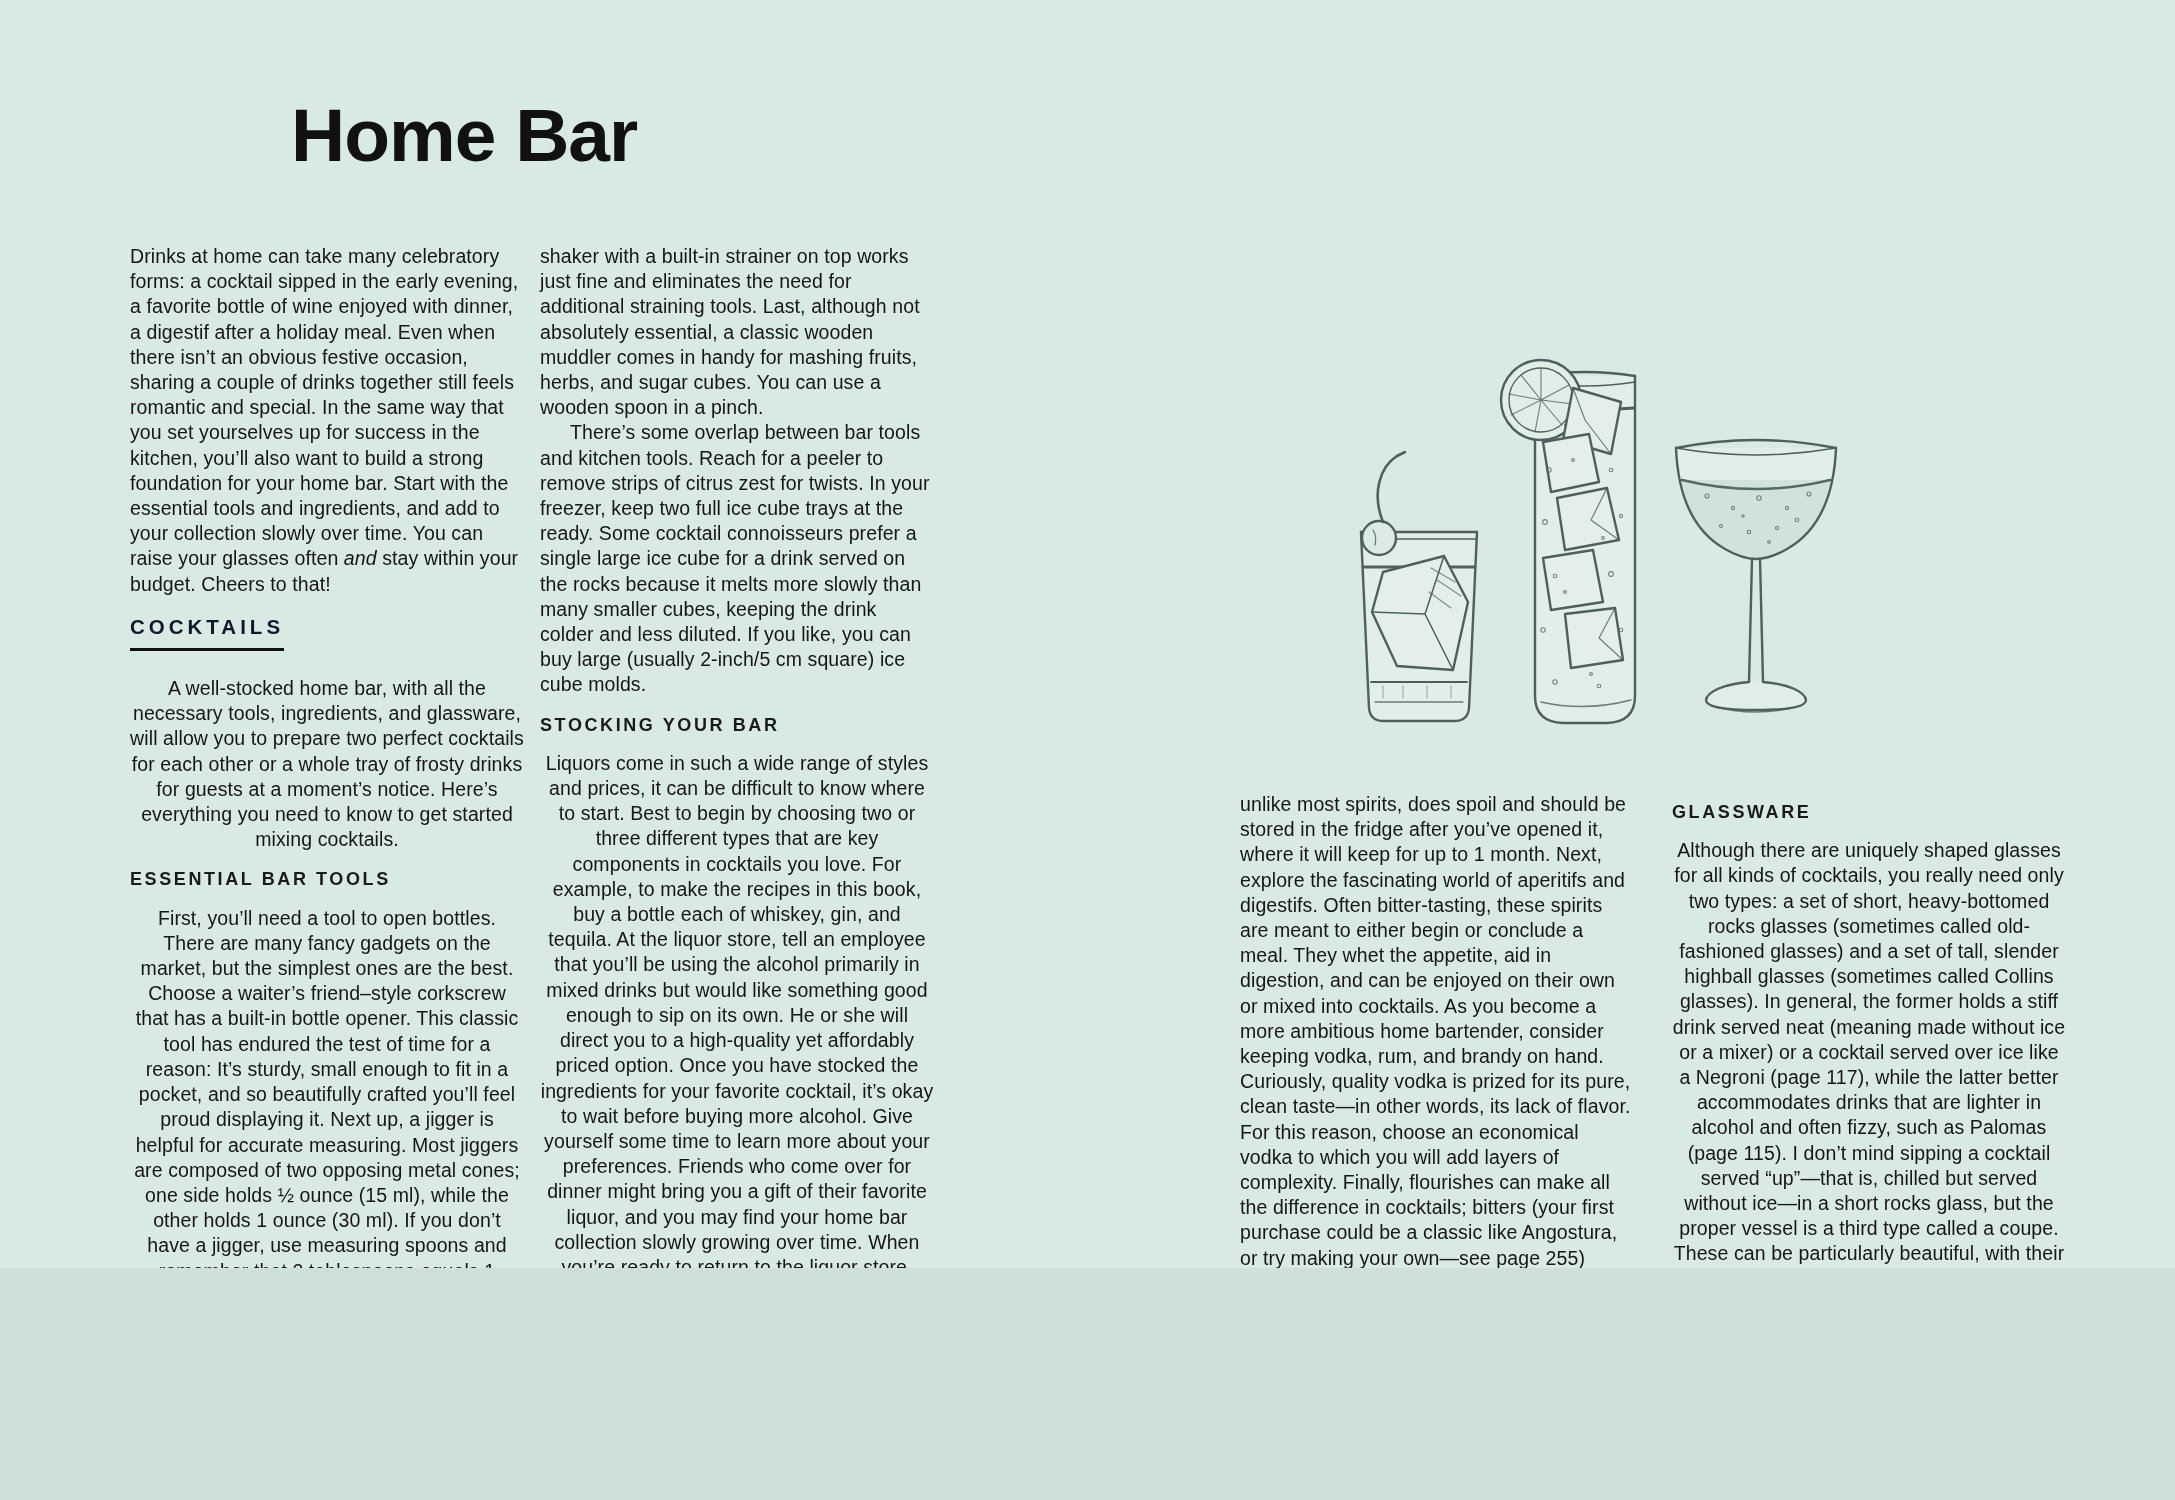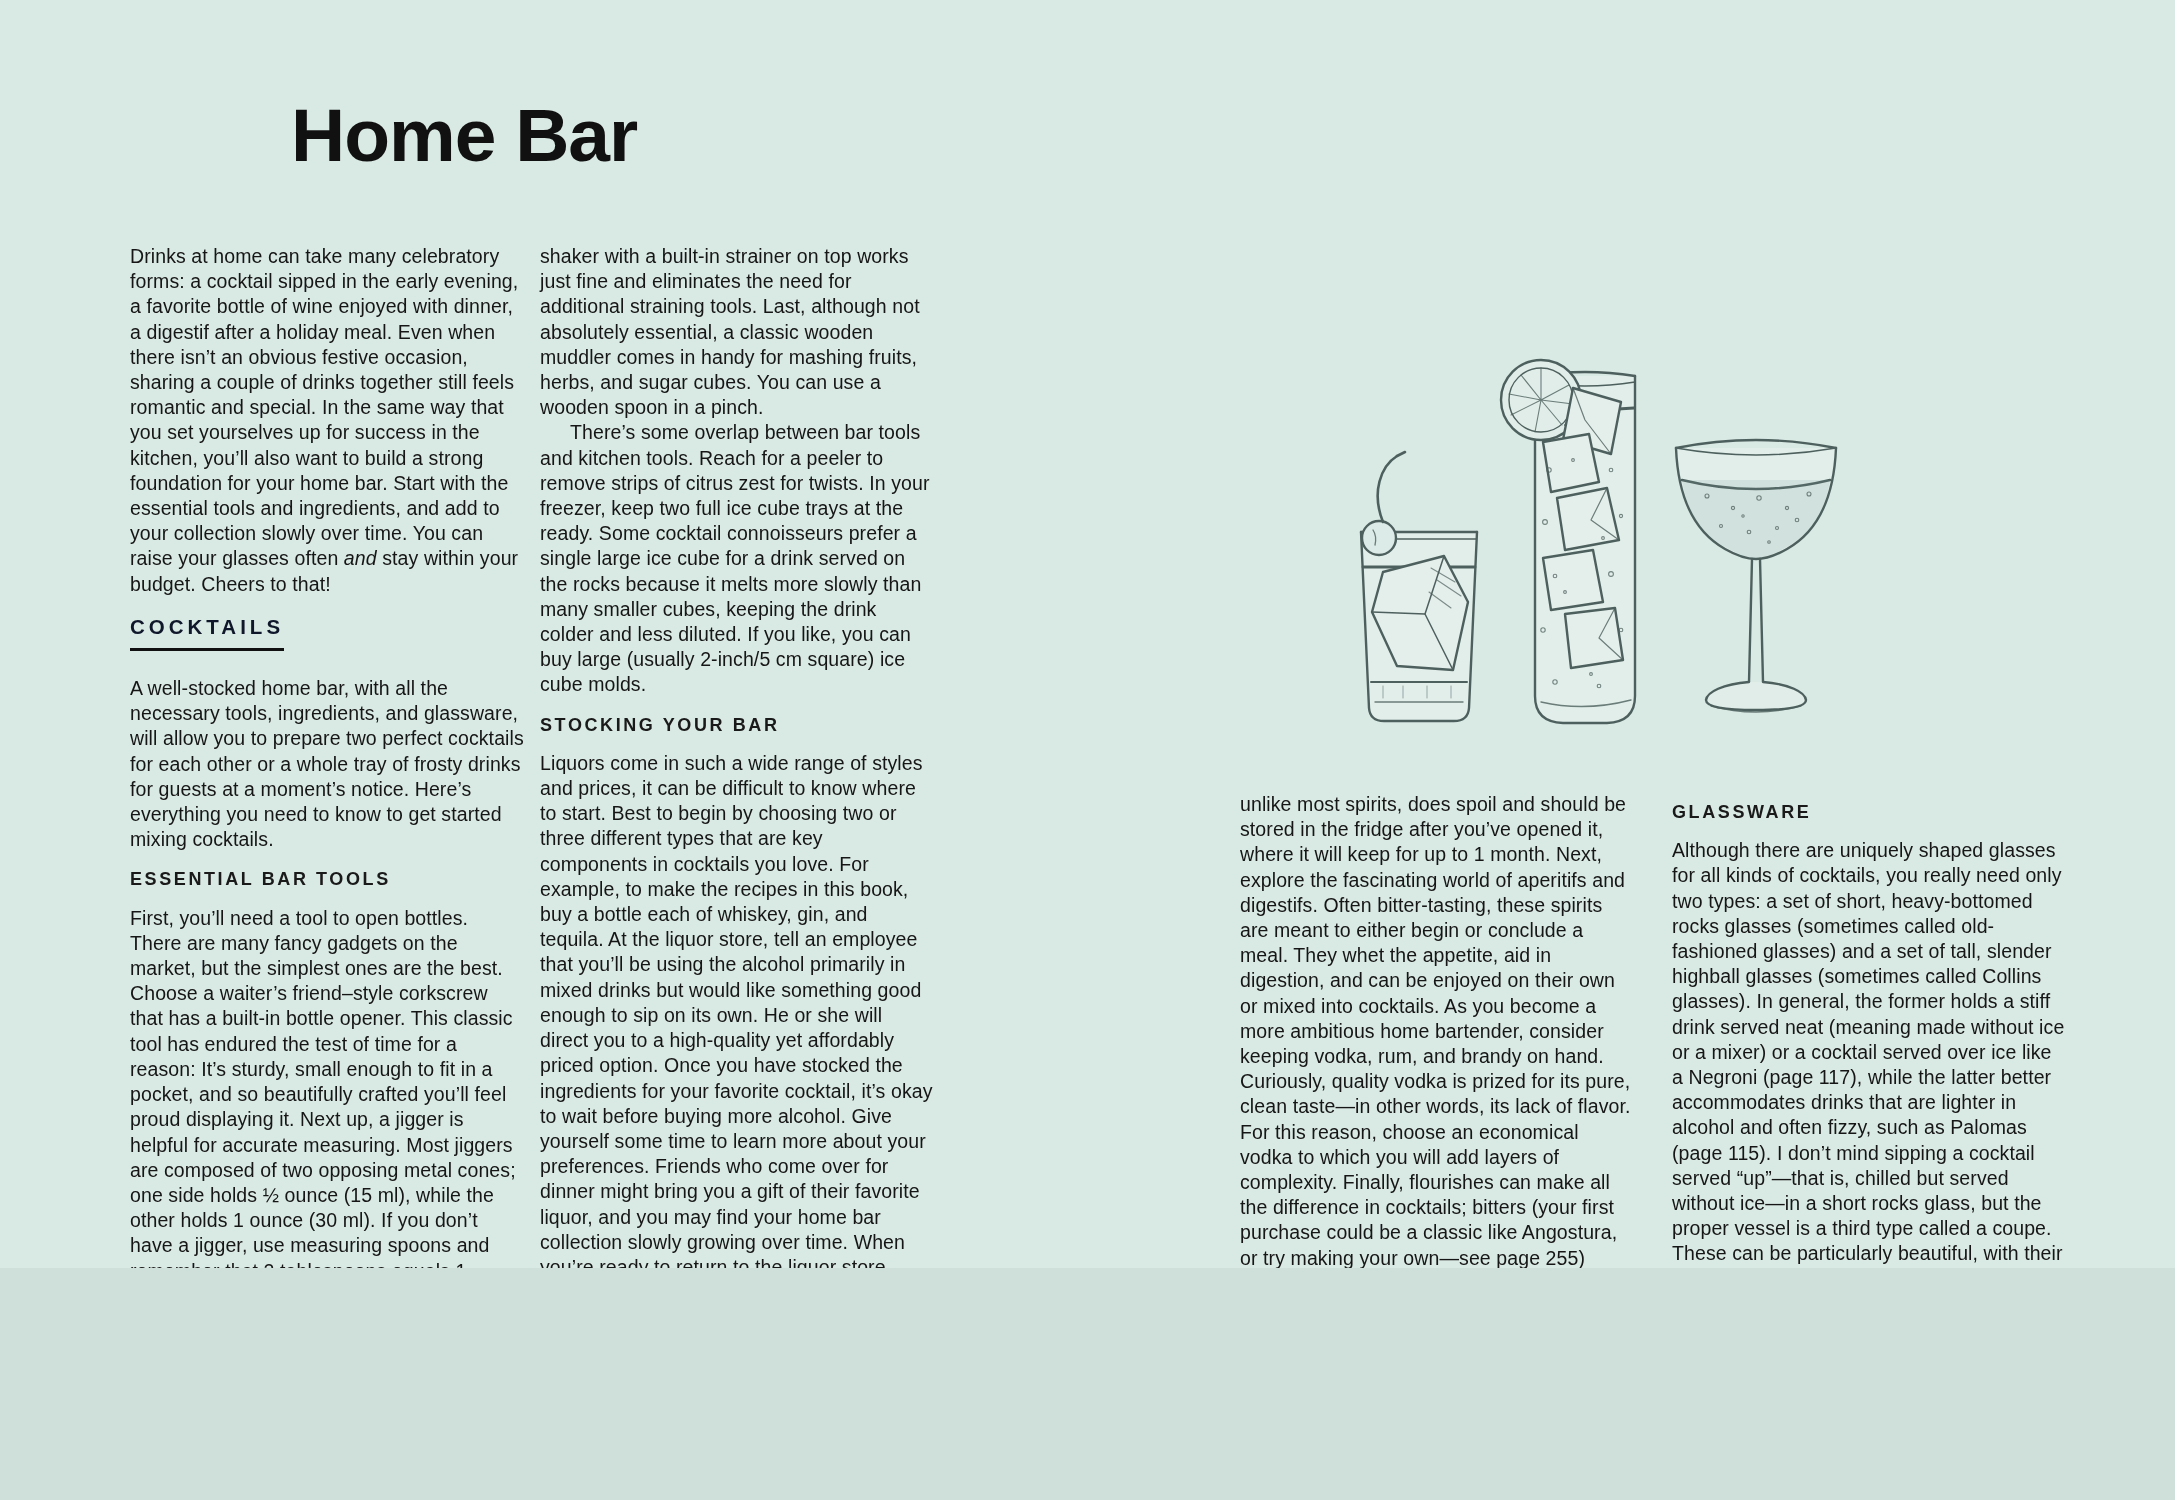--- a/index.html
+++ b/index.html
@@ -22,21 +22,21 @@
   .col {
     position:absolute;
     width:394px;
     font-size:19.5px;
     line-height:25.2px;
     letter-spacing:0.1px;
     color:#161616;
     text-align:left;
   }
   .col p { margin:0; }
-  .col p.after-head { margin-top:0; }
+  .col p.after-head { margin-top:0;text-align:center; }
   .indent { text-indent:30px; }
   .col1 { left:114px;  top:244px;margin-left:16px; }
   .col2 { left:540px;  top:244px; }
   .col3 { left:1240px; top:792px; }
   .col4 { left:1672px; top:792px; }
   h2.section {
     font-size:20.5px;
     font-weight:700;
     letter-spacing:4px;
     margin:17px 0 25px 0;

